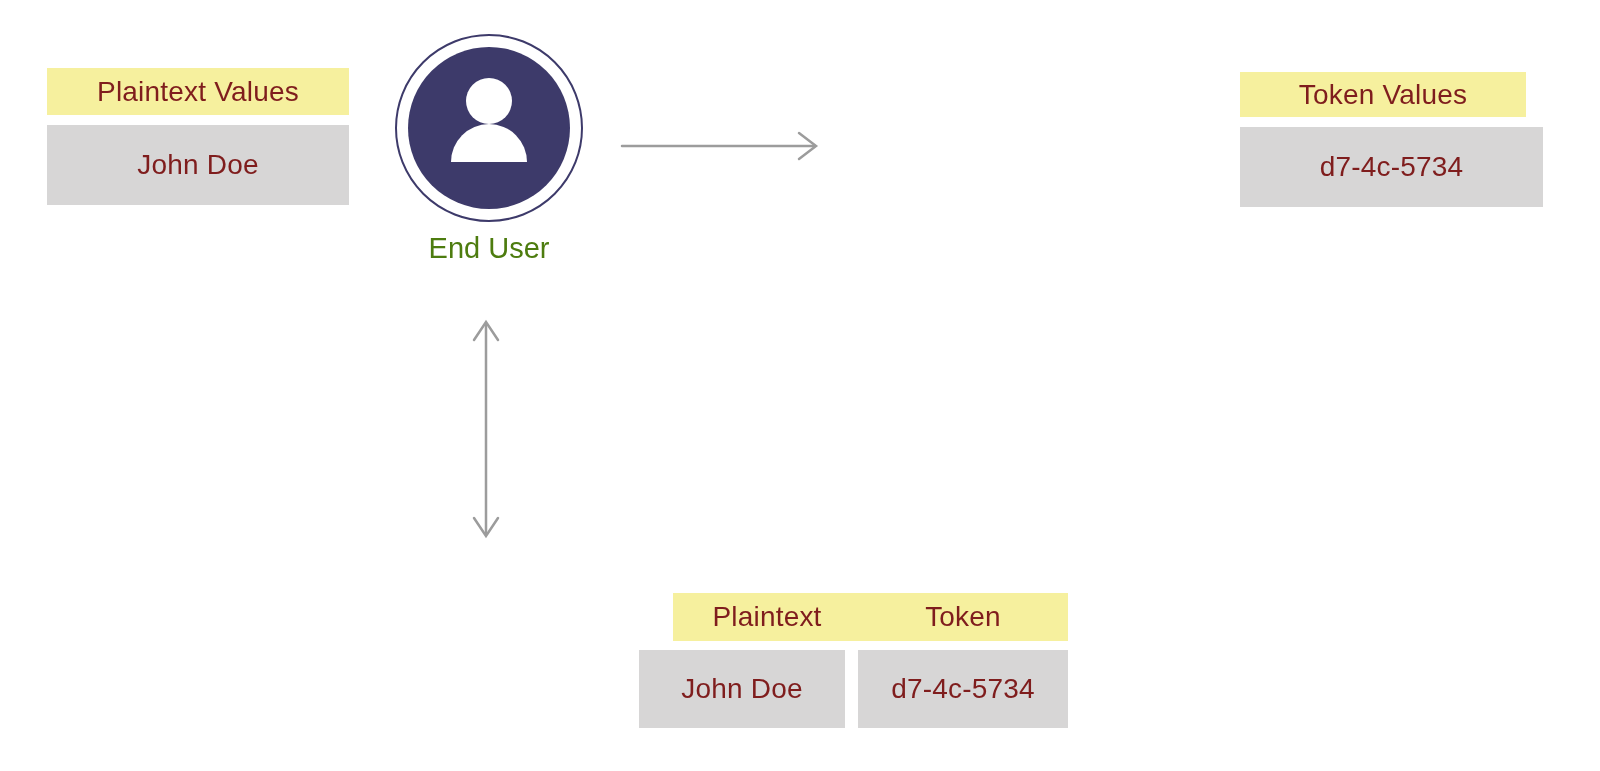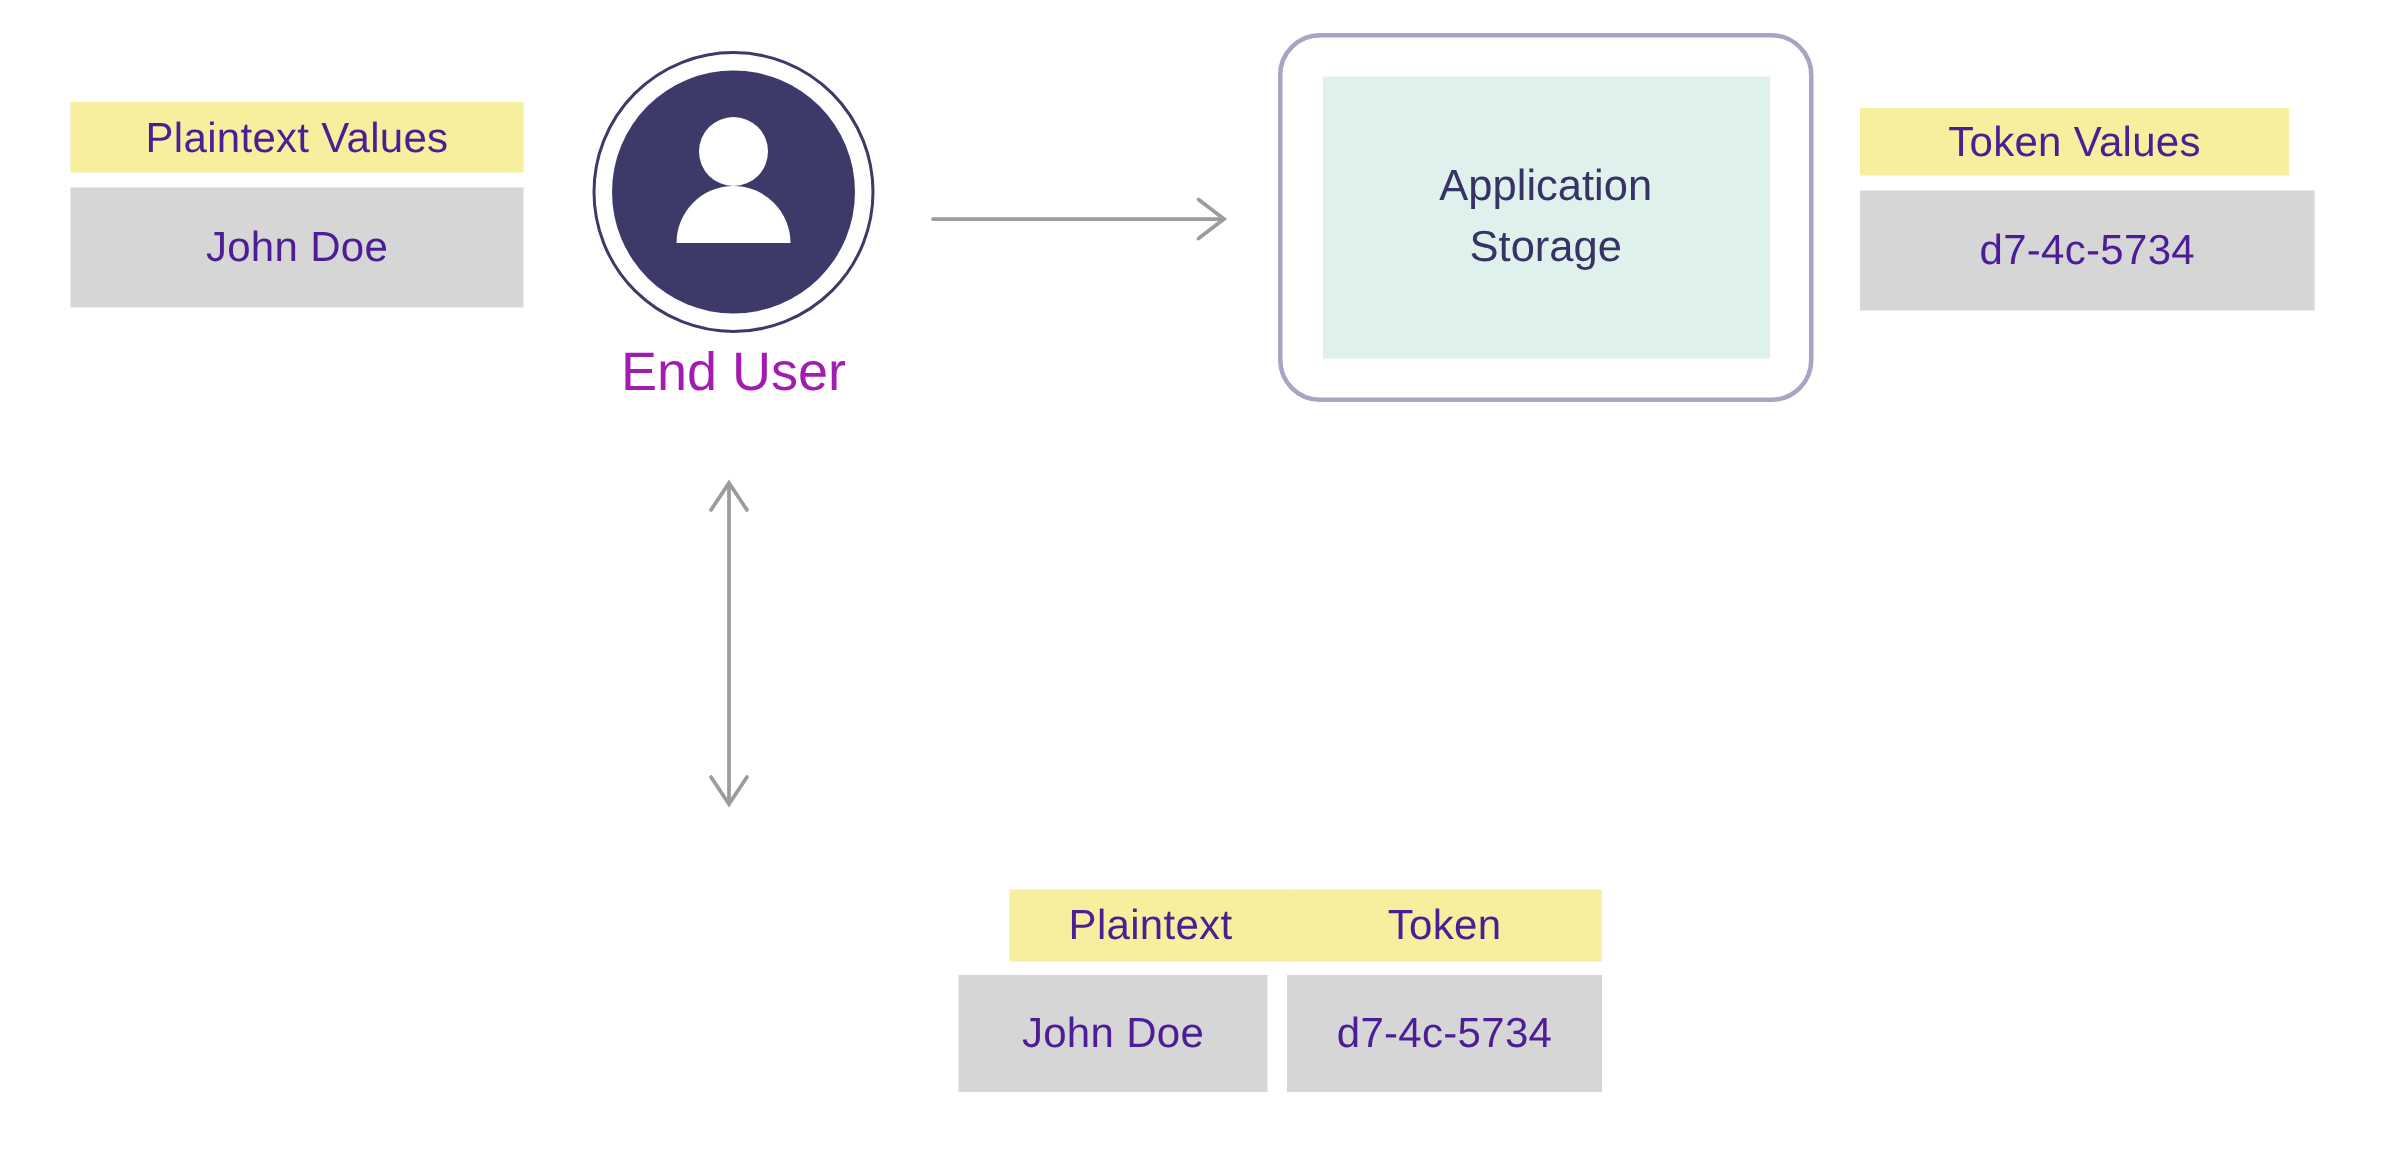--- a/index.html
+++ b/index.html
@@ -16,21 +16,21 @@
     overflow: hidden;
     color: #373366;
   }
   .abs { position: absolute; }
   .chip {
     display: flex;
     align-items: center;
     justify-content: center;
     font-size: 28px;
     font-weight: 400;
-    color: #4c1d95;
+    color: #7f1d1d;
     box-sizing: border-box;
     letter-spacing: 0.2px;
   }
   .yellow { background: #f6f09e; }
   .gray   { background: #d7d6d6; }
 
   
   #plain-header { left: 47px;  top: 68px;  width: 302px; height: 47px; }
   #plain-cell   { left: 47px;  top: 125px; width: 302px; height: 80px; }
 
@@ -42,21 +42,21 @@
     box-sizing: border-box;
   }
   #avatar-disc {
     left: 408px; top: 47px; width: 162px; height: 162px;
     background: #3d3a6a;
     border-radius: 50%;
   }
   #end-user-label {
     left: 389px; top: 230px; width: 200px; height: 36px;
     display: flex; align-items: center; justify-content: center;
-    font-size: 36px; color: #a21caf;
+    font-size: 29px; color: #4d7c0f;
   }
 
   
   #app-box {
     left: 852px; top: 22px; width: 357px; height: 246px;
     background: #ffffff;
     border: 3px solid #a8a4c2;
     border-radius: 28px;
     box-sizing: border-box;
     display: flex; align-items: center; justify-content: center;
@@ -111,26 +111,20 @@
 
   <div id="avatar-ring" class="abs"></div>
   <div id="avatar-disc" class="abs">
     <svg width="162" height="162" viewBox="0 0 162 162">
       <circle cx="81" cy="54" r="23" fill="#ffffff"></circle>
       <path d="M 43,115 A 38,38 0 0 1 119,115 Z" fill="#ffffff"></path>
     </svg>
   </div>
   <div id="end-user-label" class="abs">End User</div>
 
-  <div id="app-box" class="abs">
-    <div id="app-screen">
-      <div class="line">Application</div>
-      <div class="line">Storage</div>
-    </div>
-  </div>
 
   <div id="token-header" class="abs chip yellow">Token Values</div>
   <div id="token-cell" class="abs chip gray">d7-4c-5734</div>
 
 
   <div id="map-plain-header" class="abs chip yellow">Plaintext</div>
   <div id="map-token-header" class="abs chip yellow">Token</div>
   <div id="map-plain-cell" class="abs chip gray">John Doe</div>
   <div id="map-token-cell" class="abs chip gray">d7-4c-5734</div>
 

